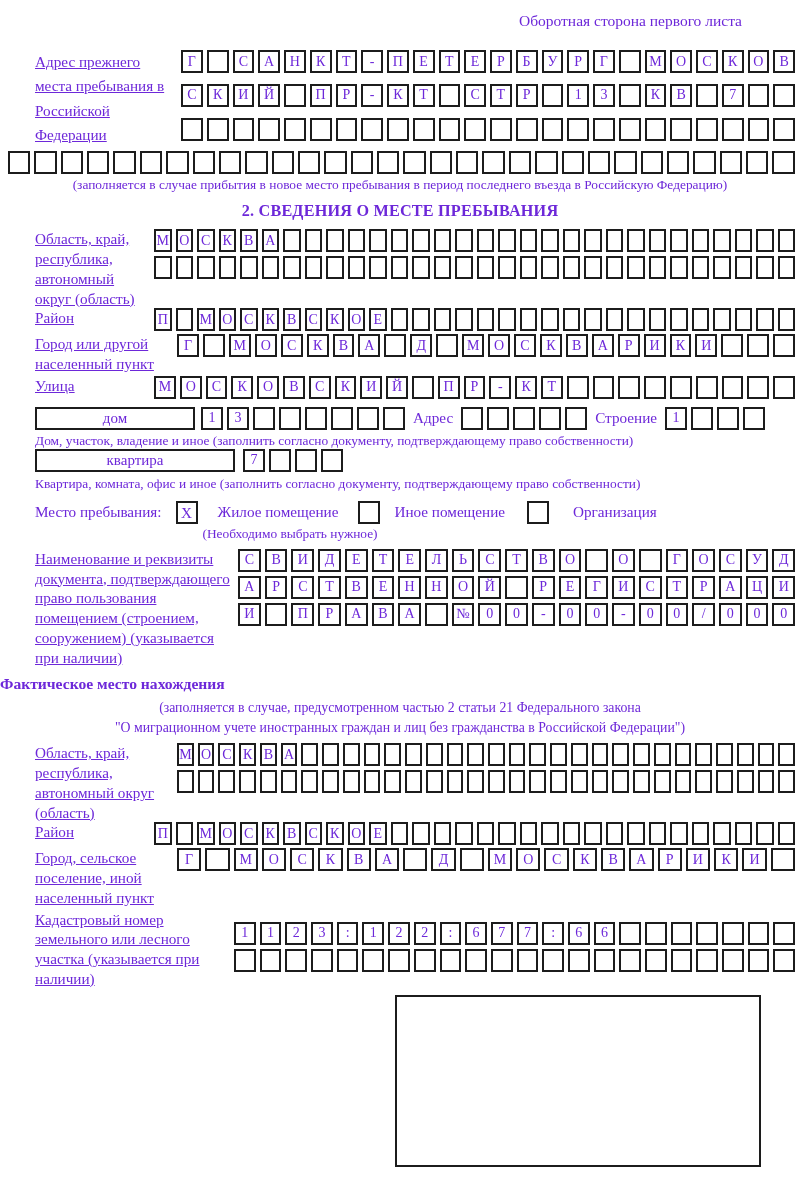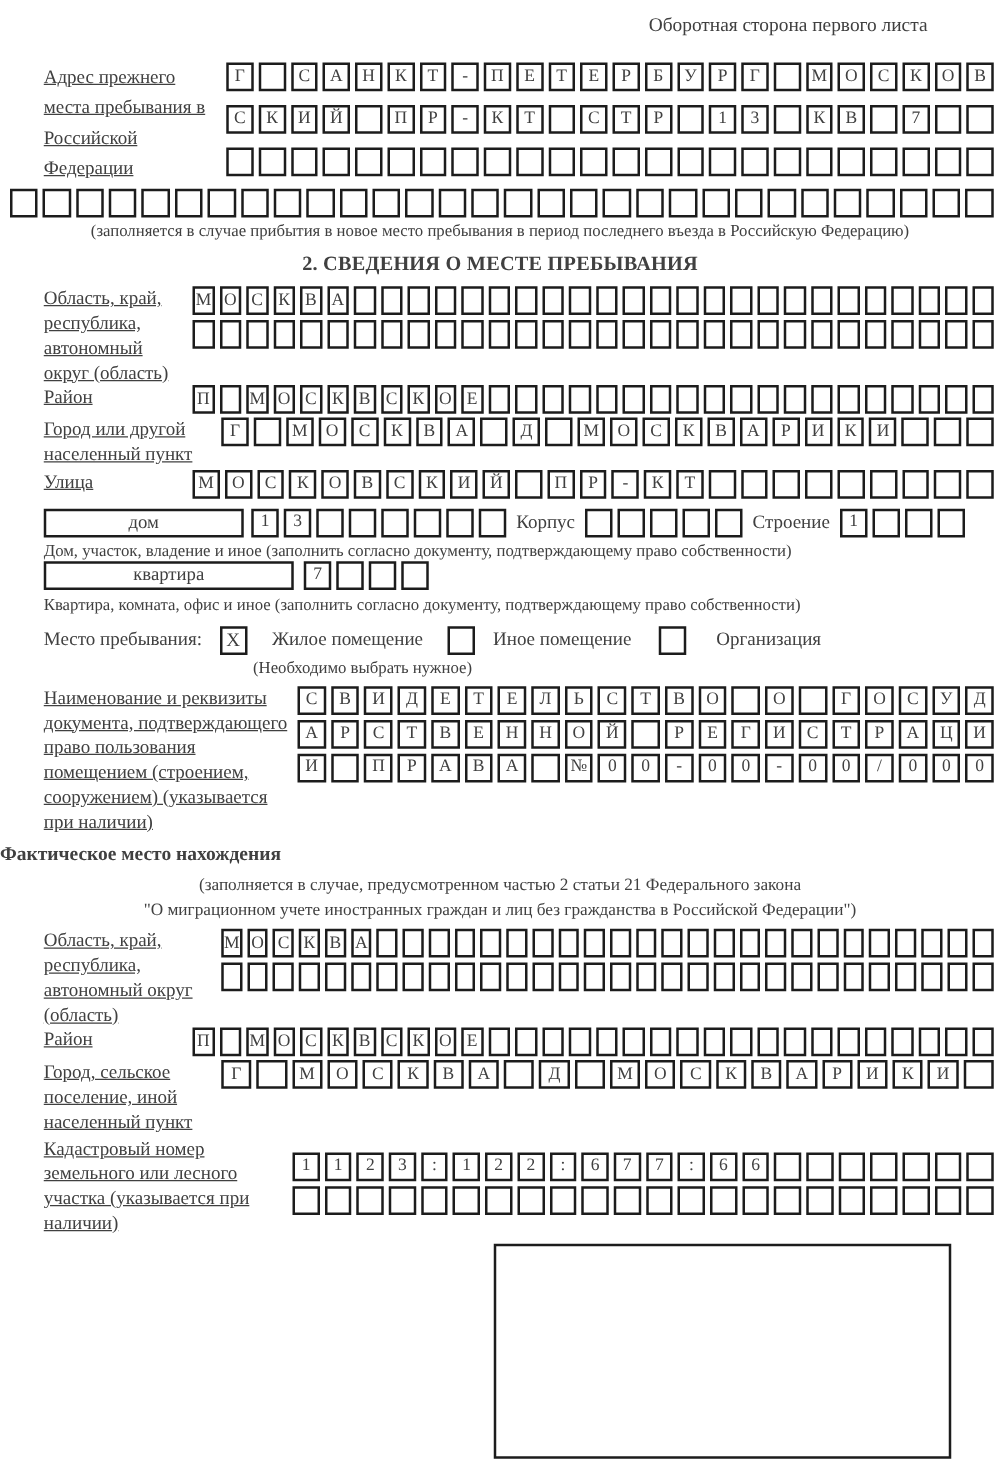--- a/index.html
+++ b/index.html
@@ -1,17 +1,17 @@
 <!DOCTYPE html>
 <html><head>
 <meta charset="utf-8">
 <style>
   html,body{margin:0;padding:0;background:#fff;}
   .page{
-    width:800px;height:1180px;background:#fff;color:#404040;
+    width:800px;height:1180px;background:#fff;color:#6d28d9;
     font-family:"Liberation Serif", "DejaVu Serif", serif;
     position:relative;overflow:hidden;font-size:15px;
   }
   .note{text-align:right;padding:12px 58px 0 0;font-size:15.5px;}
   .block{display:flex;margin:20px 5px 0 35px;}
   .rows{flex:1;display:flex;flex-direction:column;gap:4px;}
   .flabel{flex:none;padding-right:6px;line-height:1.3;font-size:15.2px;text-decoration:underline;}
   .wlabel{width:140px;line-height:1.6;}
   .w113{width:113px}.w136{width:136px}.w197{width:197px}.w193{width:193px}
   .cells{display:flex;gap:4px;flex:1;}
@@ -337,21 +337,21 @@
     <div class="cells fixed" style="margin-left:6px">
         <span class="cell">1</span>
         <span class="cell">3</span>
         <span class="cell"></span>
         <span class="cell"></span>
         <span class="cell"></span>
         <span class="cell"></span>
         <span class="cell"></span>
         <span class="cell"></span>
       </div>
-    <span class="inline-label">Корпус</span>
+    <span class="inline-label">Адрес</span>
     <div class="cells fixed">
         <span class="cell"></span>
         <span class="cell"></span>
         <span class="cell"></span>
         <span class="cell"></span>
         <span class="cell"></span>
       </div>
     <span class="inline-label">Строение</span>
     <div class="cells fixed">
         <span class="cell">1</span>

